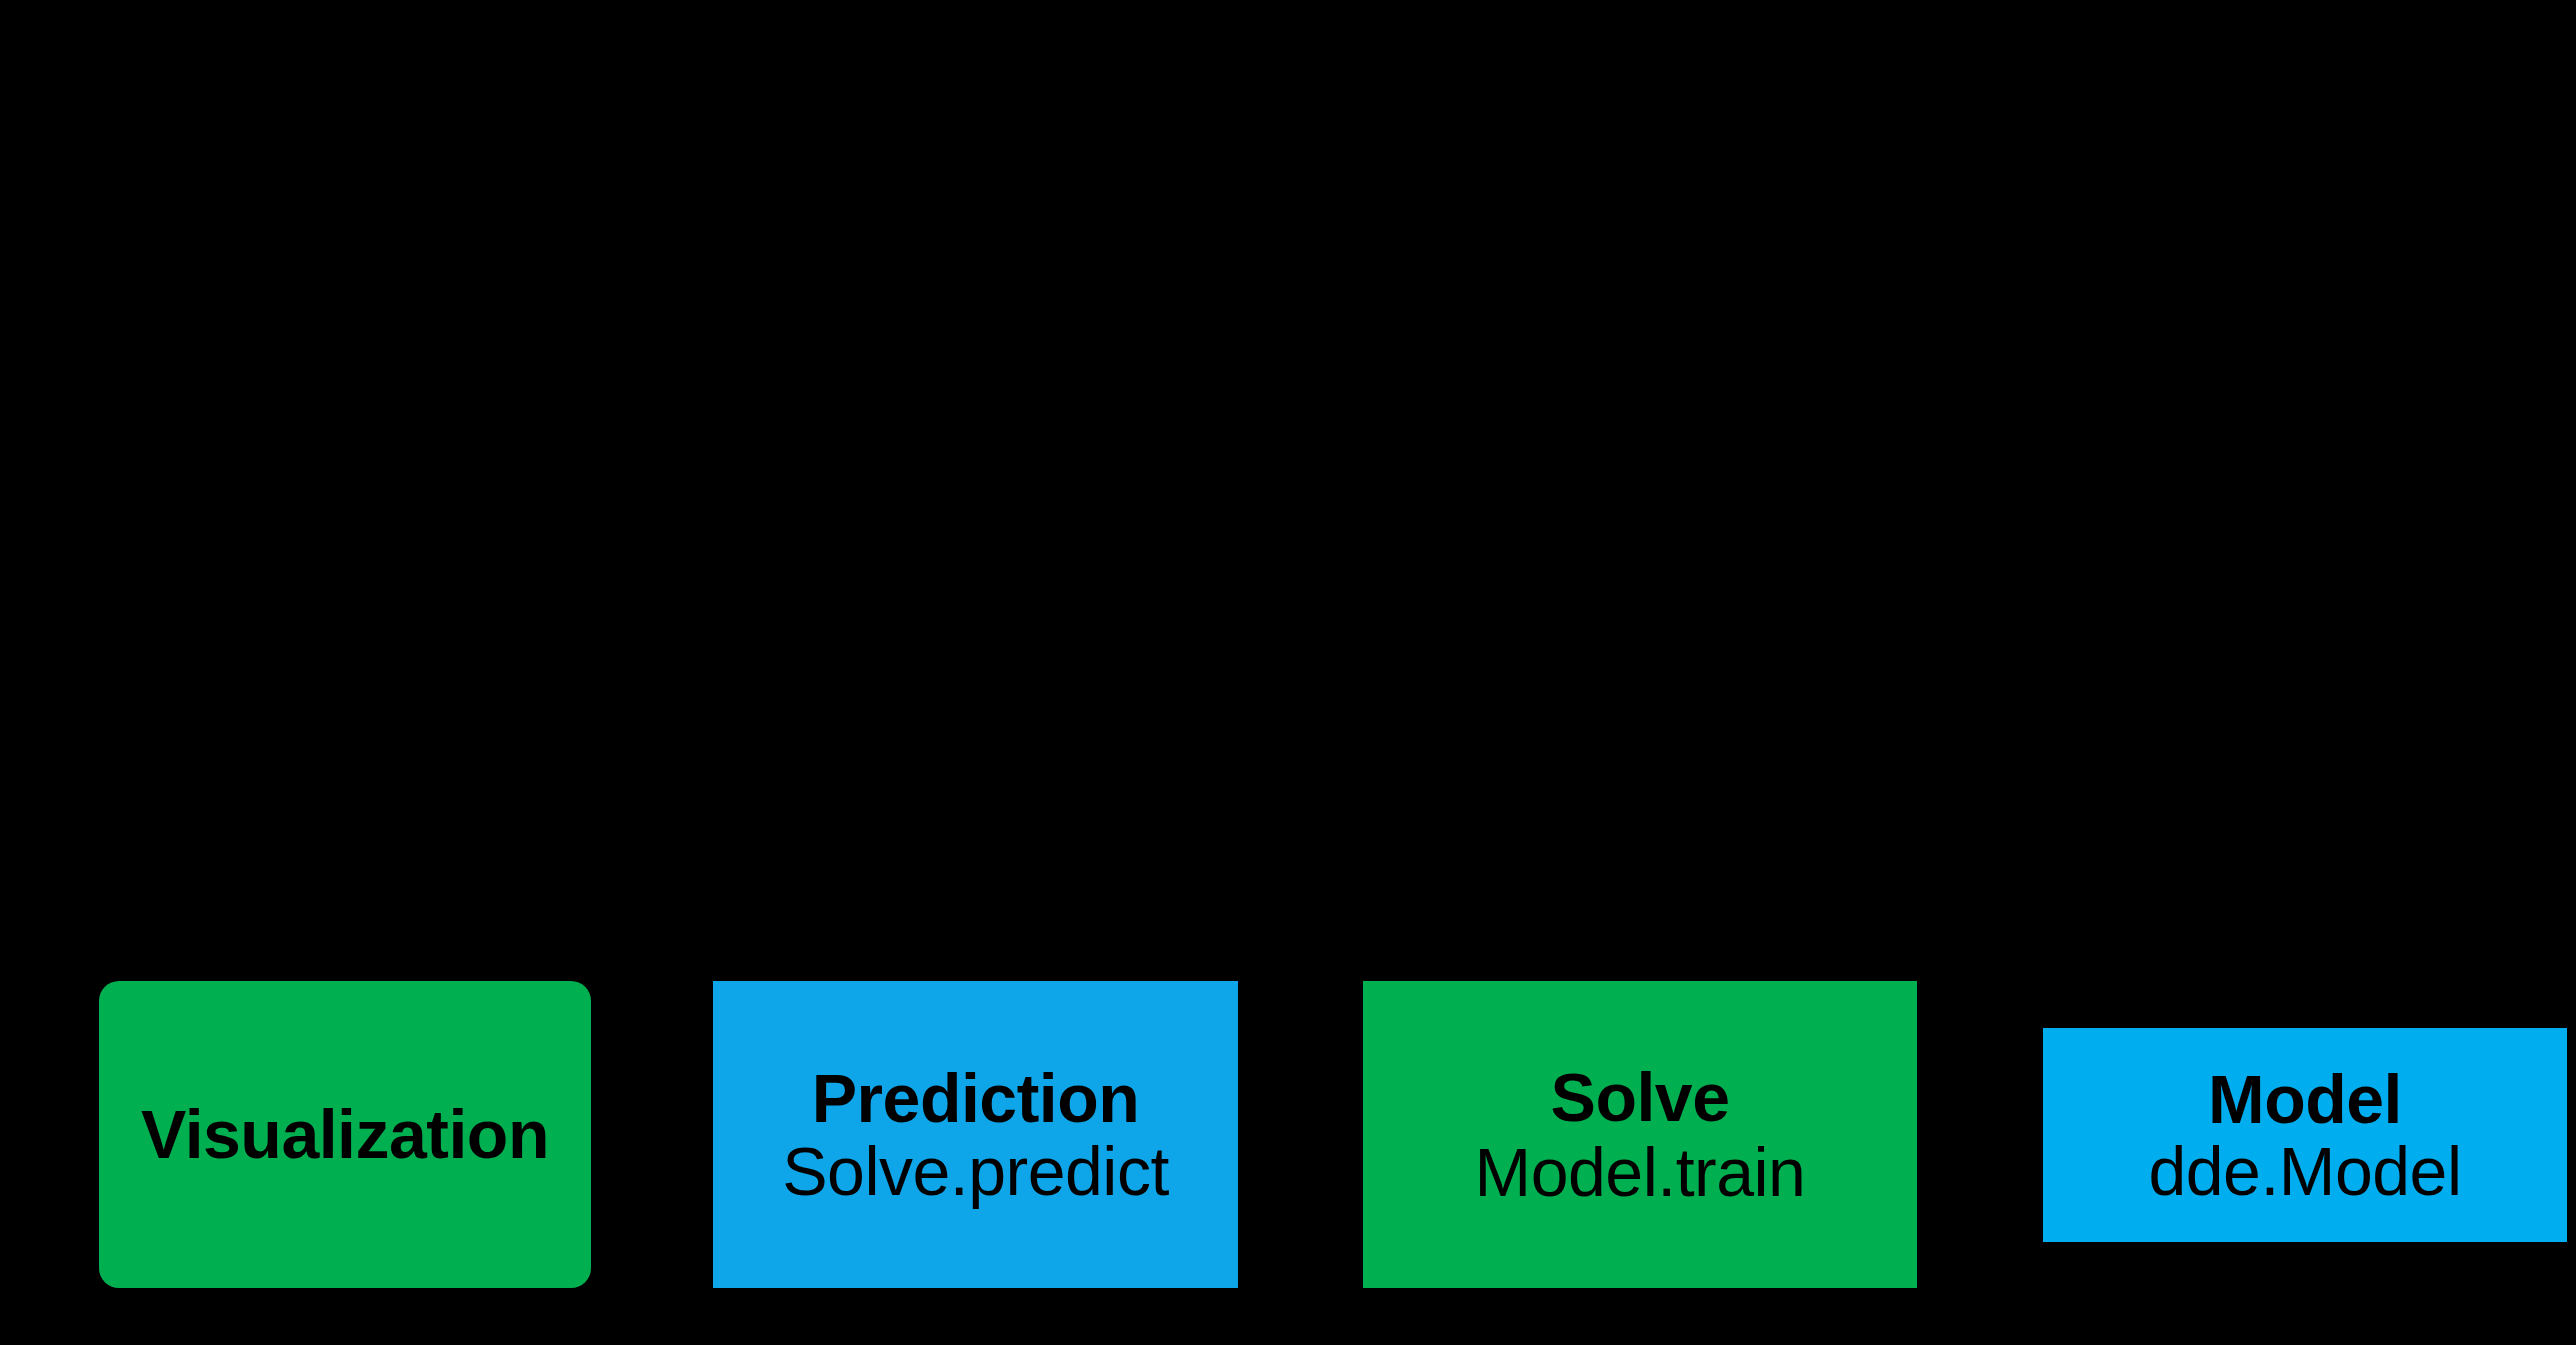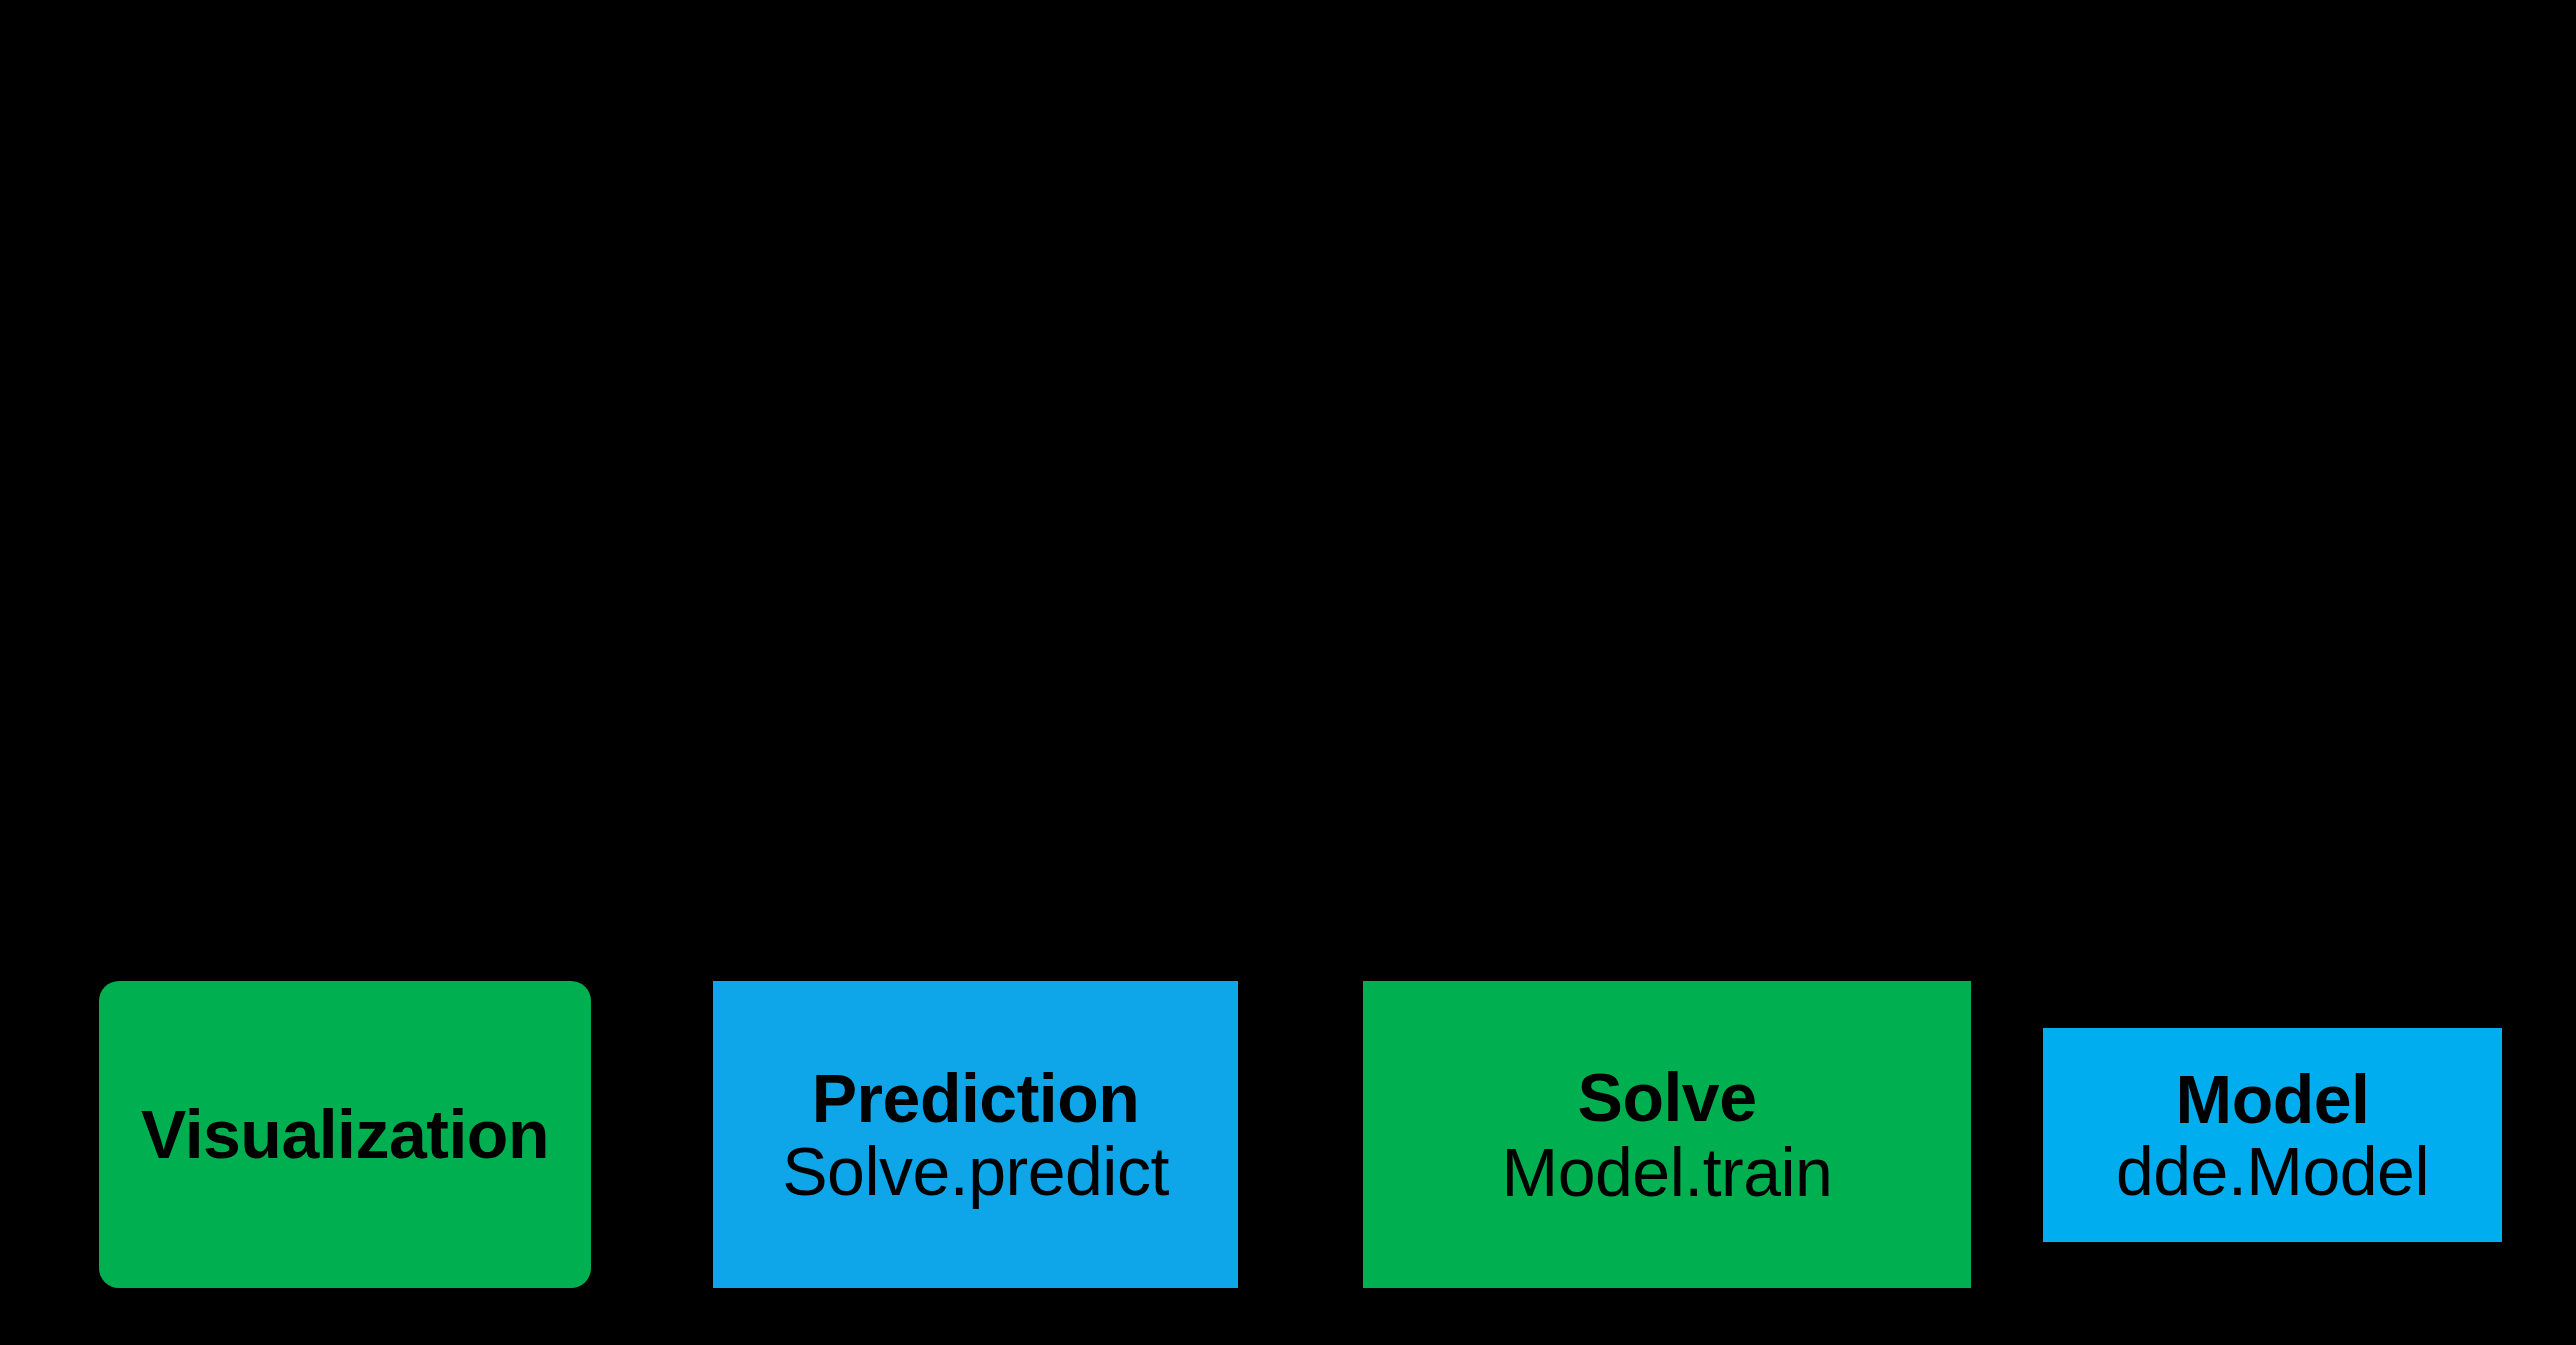--- a/index.html
+++ b/index.html
@@ -51,25 +51,25 @@
   #node-visualization {
     left: 99px;  top: 981px;
     width: 492px; height: 307px; border-radius: 20px;
   }
   #node-prediction {
     left: 713px;  top: 981px;
     width: 525px; height: 307px;
   }
   #node-solve {
     left: 1363px; top: 981px;
-    width: 608px; height: 307px;
+    width: 554px; height: 307px;
   }
   #node-model {
     left: 2043px; top: 1028px;
-    width: 459px; height: 214px;
+    width: 524px; height: 214px;
   }
 
   
   #node-solve .line { line-height: 1.1; }
 </style>
 </head>
 <body style="background: rgb(0, 0, 0);">
 
 <div id="canvas" style="background: rgb(0, 0, 0);">
 

